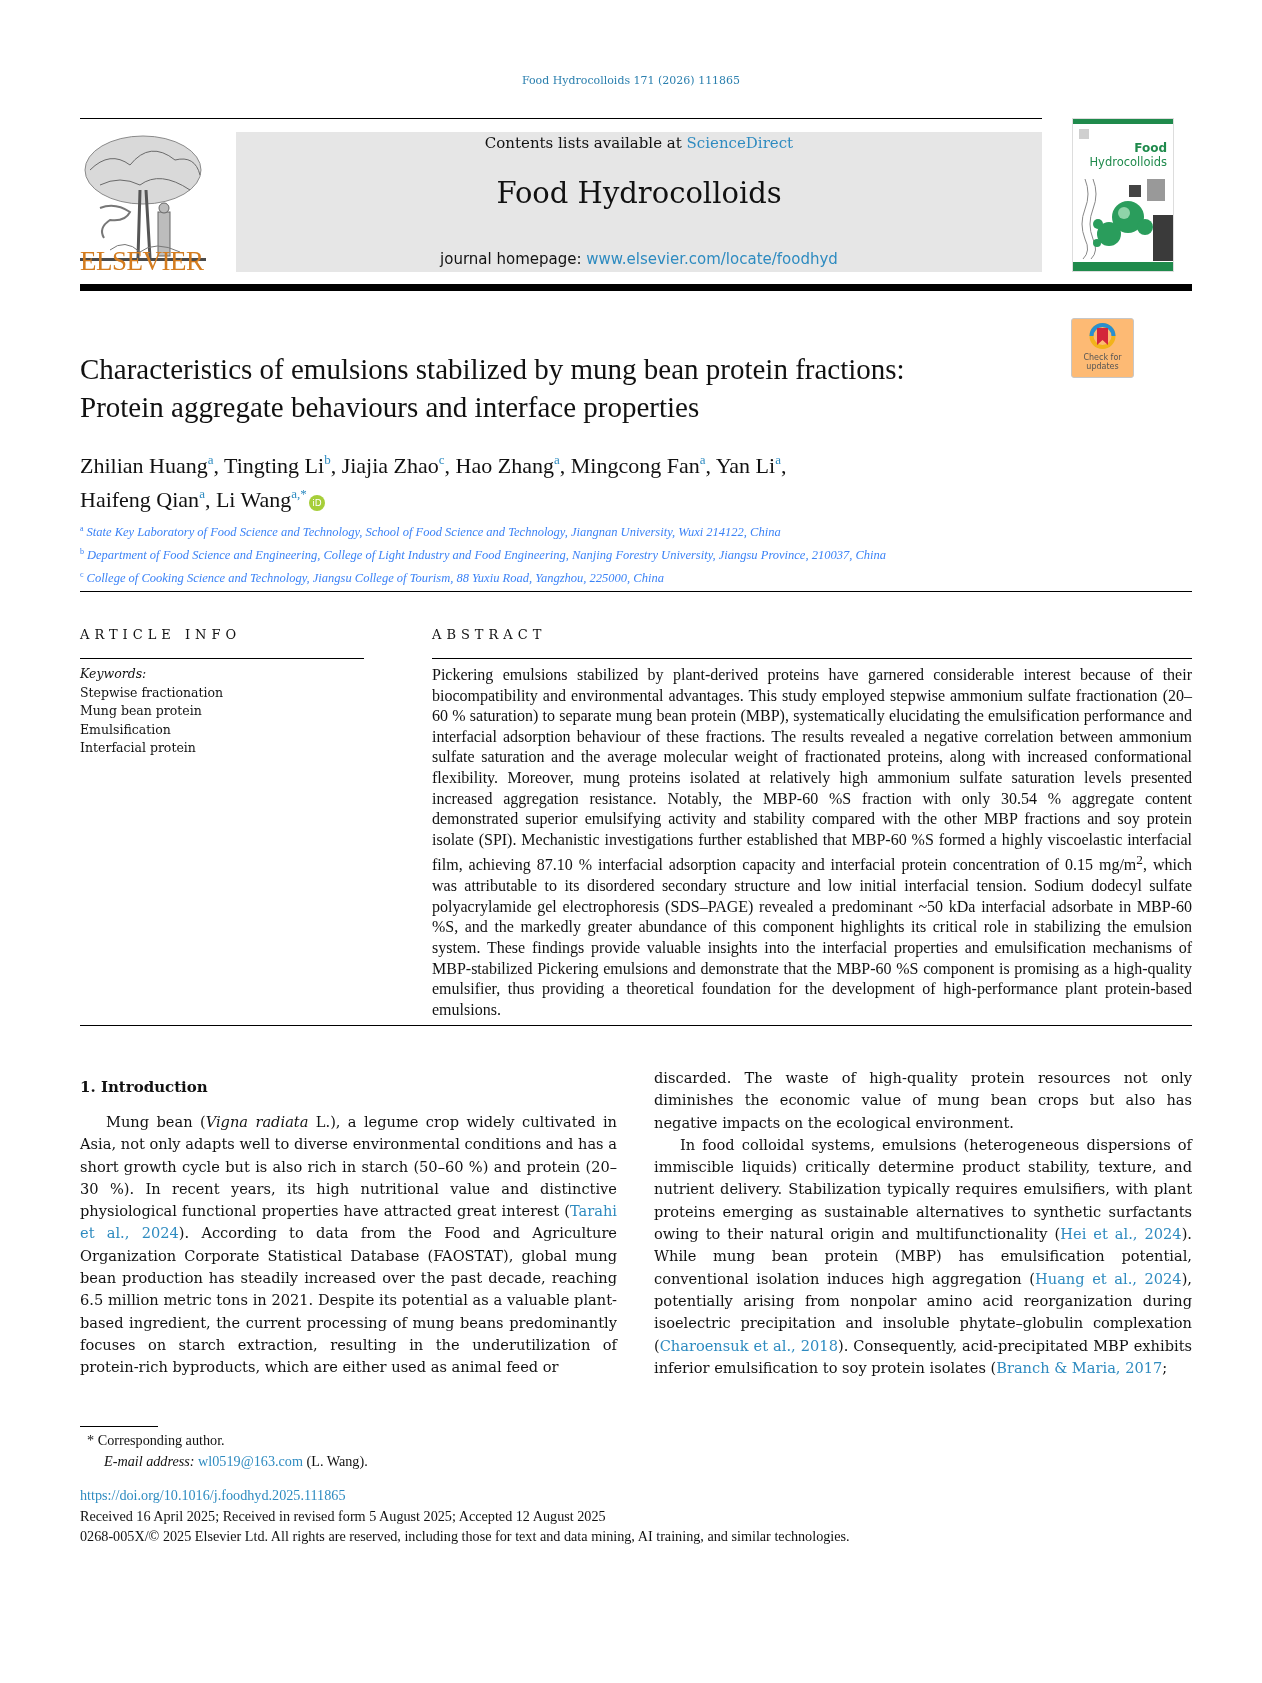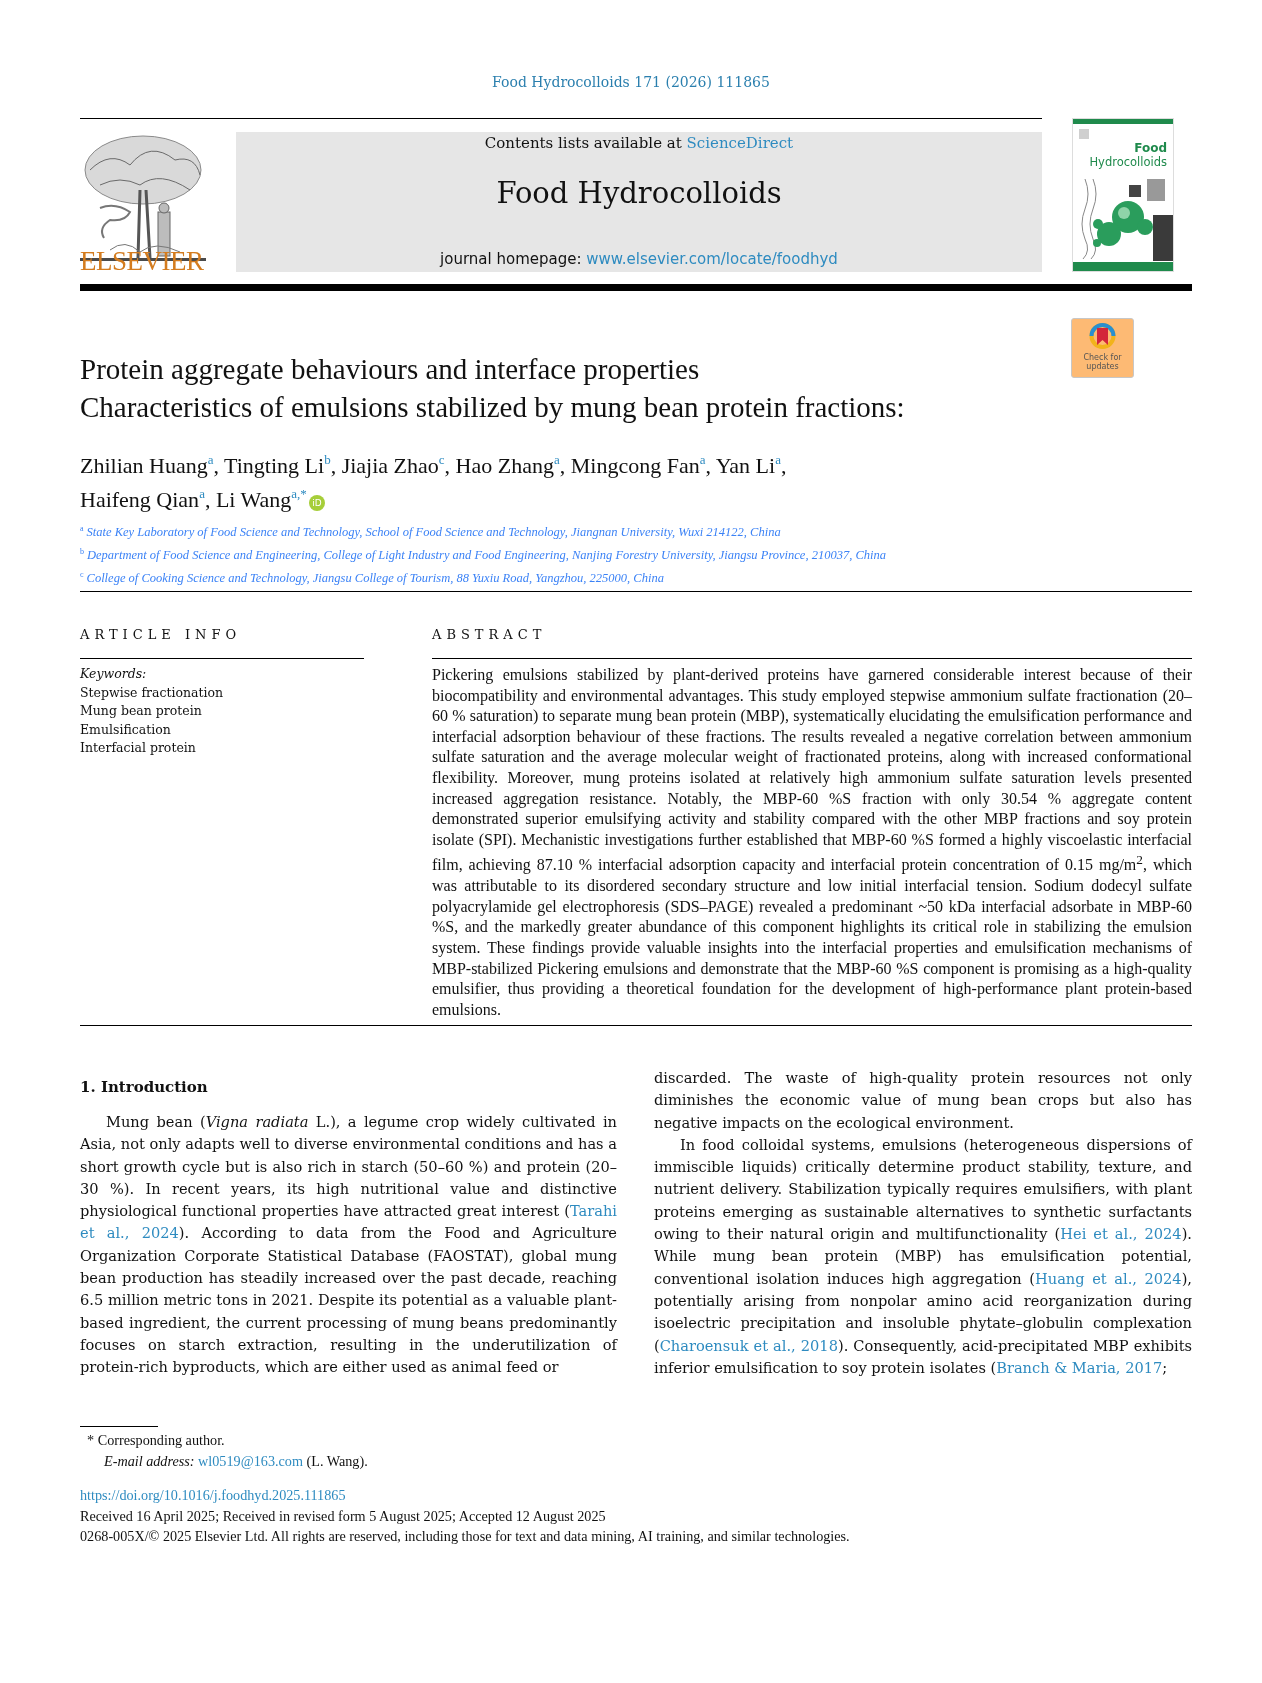--- a/index.html
+++ b/index.html
@@ -2,21 +2,21 @@
 <html><head>
 <meta charset="utf-8">
 <style>
   html, body { margin:0; padding:0; background:#ffffff; }
   body { width:1262px; height:1683px; position:relative; overflow:hidden;
          font-family:"DejaVu Serif", "Liberation Serif", serif; color:#1a1a1a; }
   .abs { position:absolute; }
   a, .link { color:#2e8bc0; text-decoration:none; }
 
   
-  #journal-ref { top:74px; left:0; width:1262px; text-align:center; font-size:14px; color:#2a7fae; }
+  #journal-ref { top:74px; left:0; width:1262px; text-align:center; font-size:11px; color:#2a7fae; }
   #hr-top { top:118px; left:80px; width:962px; height:1px; background:#000; }
   #elsevier-logo { top:130px; left:80px; width:126px; height:148px; }
   #elsevier-word { top:246px; left:80px; width:130px; font-family:"Liberation Serif", serif; font-size:27px; color:#d47c1f; letter-spacing:-0.5px; }
   #masthead { top:132px; left:236px; width:806px; height:140px; background:#e6e6e6; }
   #contents-line { top:134px; left:236px; width:806px; text-align:center; font-size:15px; color:#111; }
   #journal-name { top:176px; left:236px; width:806px; text-align:center; font-size:29px; color:#111; }
   #homepage-line { top:250px; left:236px; width:806px; text-align:center; font-family:"DejaVu Sans", sans-serif; font-size:15px; color:#111; }
   #cover { top:118px; left:1072px; width:100px; height:152px; border:1px solid #ddd; background:#fff; }
   #hr-thick { top:284px; left:80px; width:1112px; height:7px; background:#000; }
 
@@ -110,22 +110,22 @@
   <svg width="61" height="58" viewBox="0 0 61 58">
     <circle cx="30.5" cy="17" r="11" fill="none" stroke="#f2b31b" stroke-width="4"></circle>
     <path d="M19.5 17 A11 11 0 0 1 41.5 17" fill="none" stroke="#2a8fcf" stroke-width="4"></path>
     <path d="M25 9 L36 9 L36 26 L30.5 21 L25 26 Z" fill="#d3263a"></path>
     <text x="30.5" y="41" text-anchor="middle" font-family="DejaVu Sans, sans-serif" font-size="8" fill="#555">Check for</text>
     <text x="30.5" y="50" text-anchor="middle" font-family="DejaVu Sans, sans-serif" font-size="8" fill="#555">updates</text>
   </svg>
 </div>
 
 <div id="title" class="abs">
+  <div>Characteristics of emulsions stabilized by mung bean protein fractions:</div>
   <div>Protein aggregate behaviours and interface properties</div>
-  <div>Characteristics of emulsions stabilized by mung bean protein fractions:</div>
 </div>
 
 <div id="authors" class="abs">
   <span>Zhilian Huang</span><sup>a</sup><span>, </span><span>Tingting Li</span><sup>b</sup><span>, </span><span>Jiajia Zhao</span><sup>c</sup><span>, </span><span>Hao Zhang</span><sup>a</sup><span>, </span><span>Mingcong Fan</span><sup>a</sup><span>, </span><span>Yan Li</span><sup>a</sup><span>,</span><br>
   <span>Haifeng Qian</span><sup>a</sup><span>, </span><span>Li Wang</span><sup>a,*</sup><span class="orcid">iD</span>
 </div>
 
 <div id="affils" class="abs">
   <div><sup>a</sup><span>State Key Laboratory of Food Science and Technology, School of Food Science and Technology, Jiangnan University, Wuxi 214122, China</span></div>
   <div><sup>b</sup><span>Department of Food Science and Engineering, College of Light Industry and Food Engineering, Nanjing Forestry University, Jiangsu Province, 210037, China</span></div>

